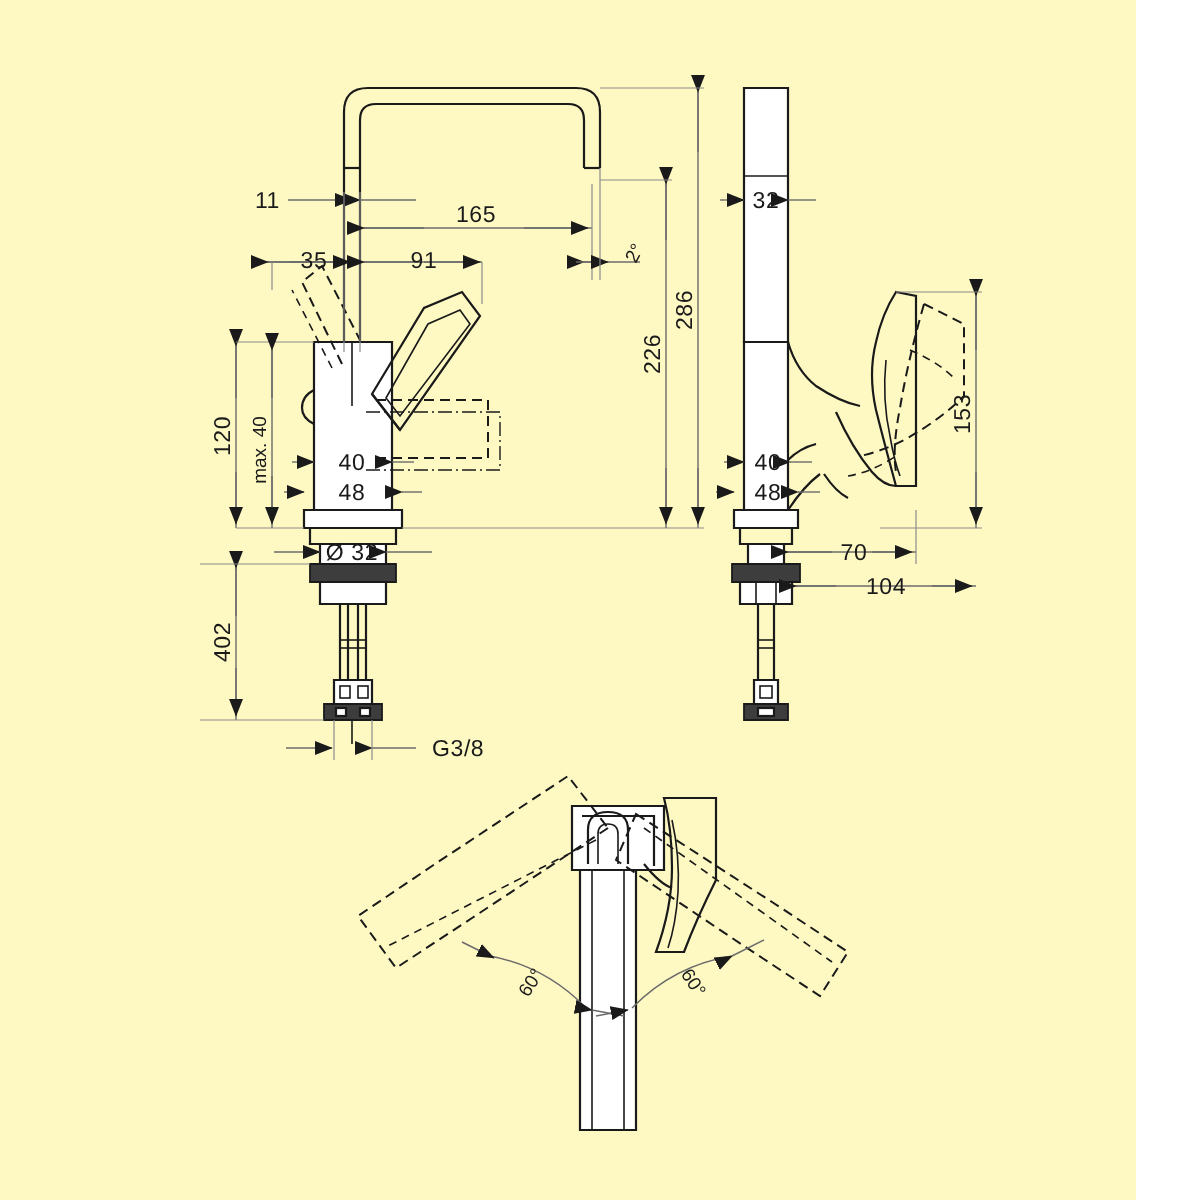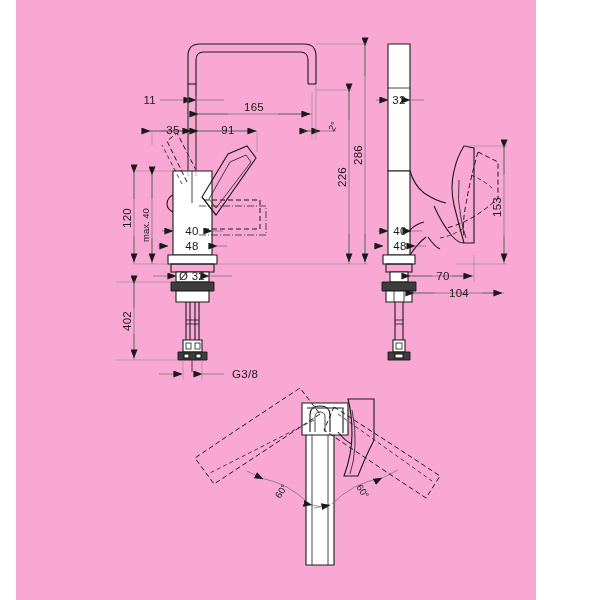--- a/index.html
+++ b/index.html
@@ -5,25 +5,24 @@
   html, body {
     margin: 0;
     padding: 0;
     background: #ffffff;
   }
   body {
     font-family: "Liberation Sans", sans-serif;
   }
   #sheet {
     position: relative;
-    width: 520px;
+    width: 568px;
     height: 600px;
-    background: #f9a8d4;
+    background: #fef9c3;
     overflow: hidden;
-    margin-left: 16px;
   }
   svg#drawing {
     display: block;
     width: 600px;
     height: 600px;
   }
   .solid {
     fill: none;
     stroke: #1a1a1a;
     stroke-width: 1.1;

